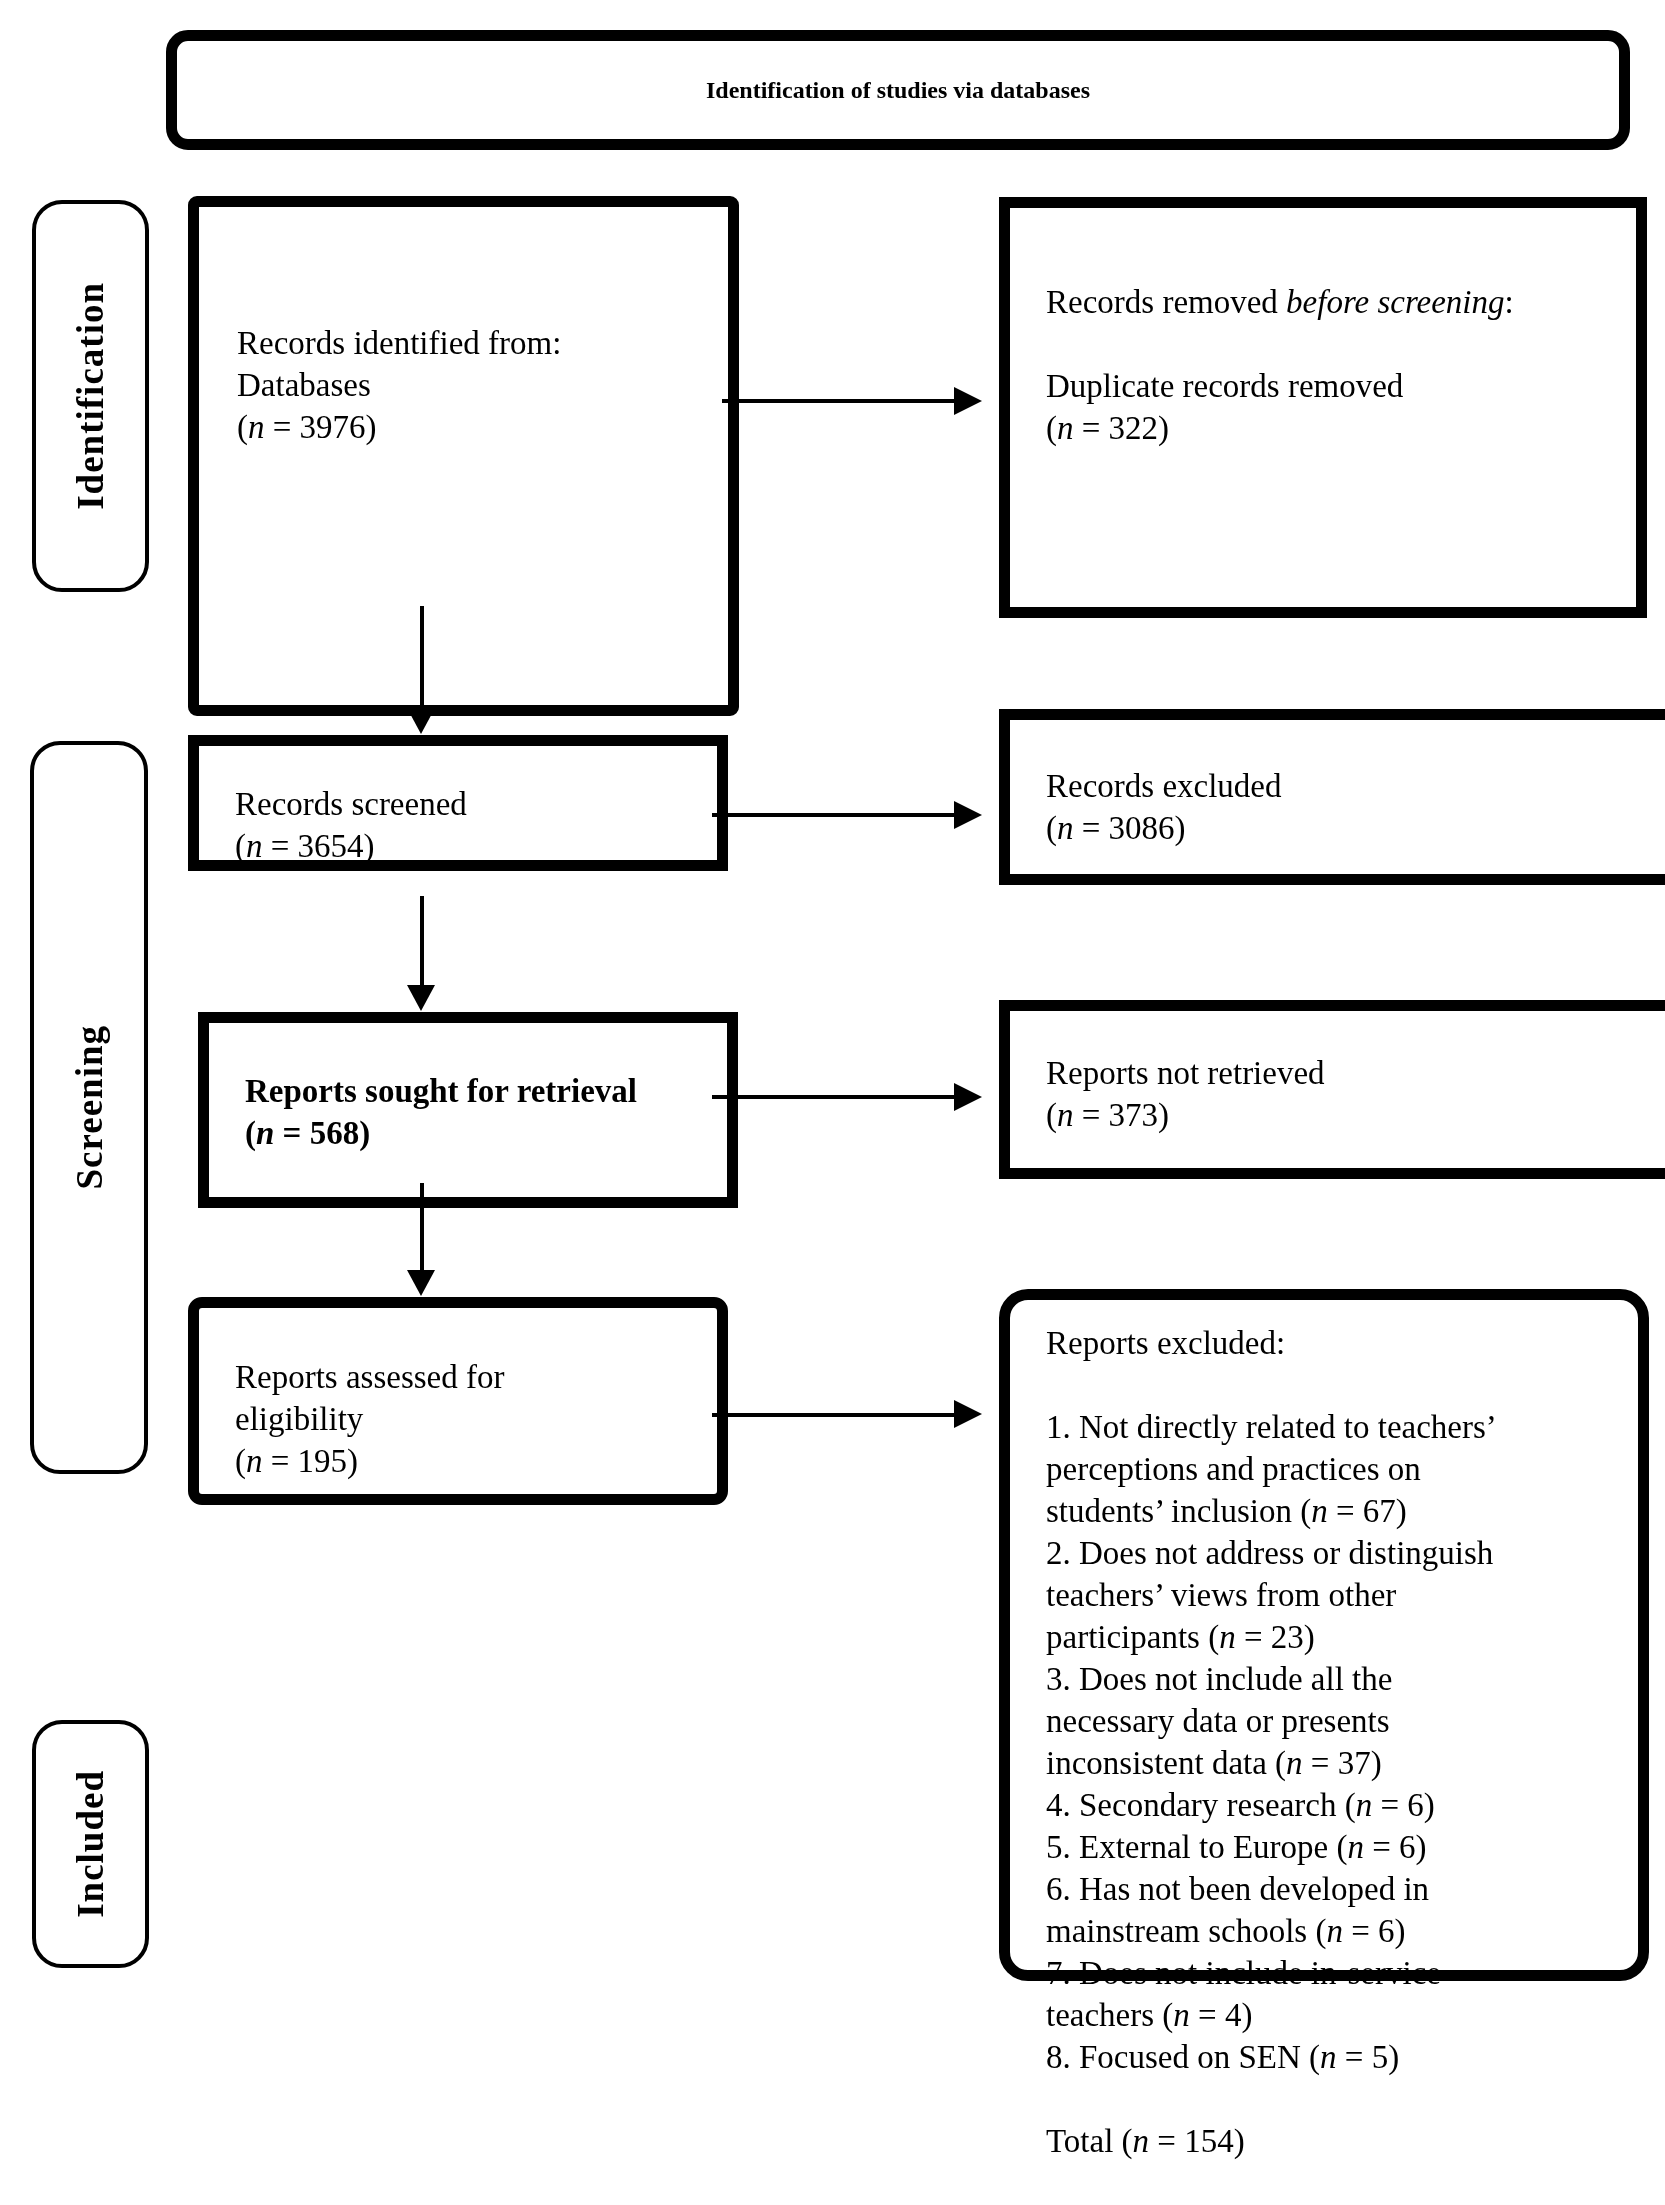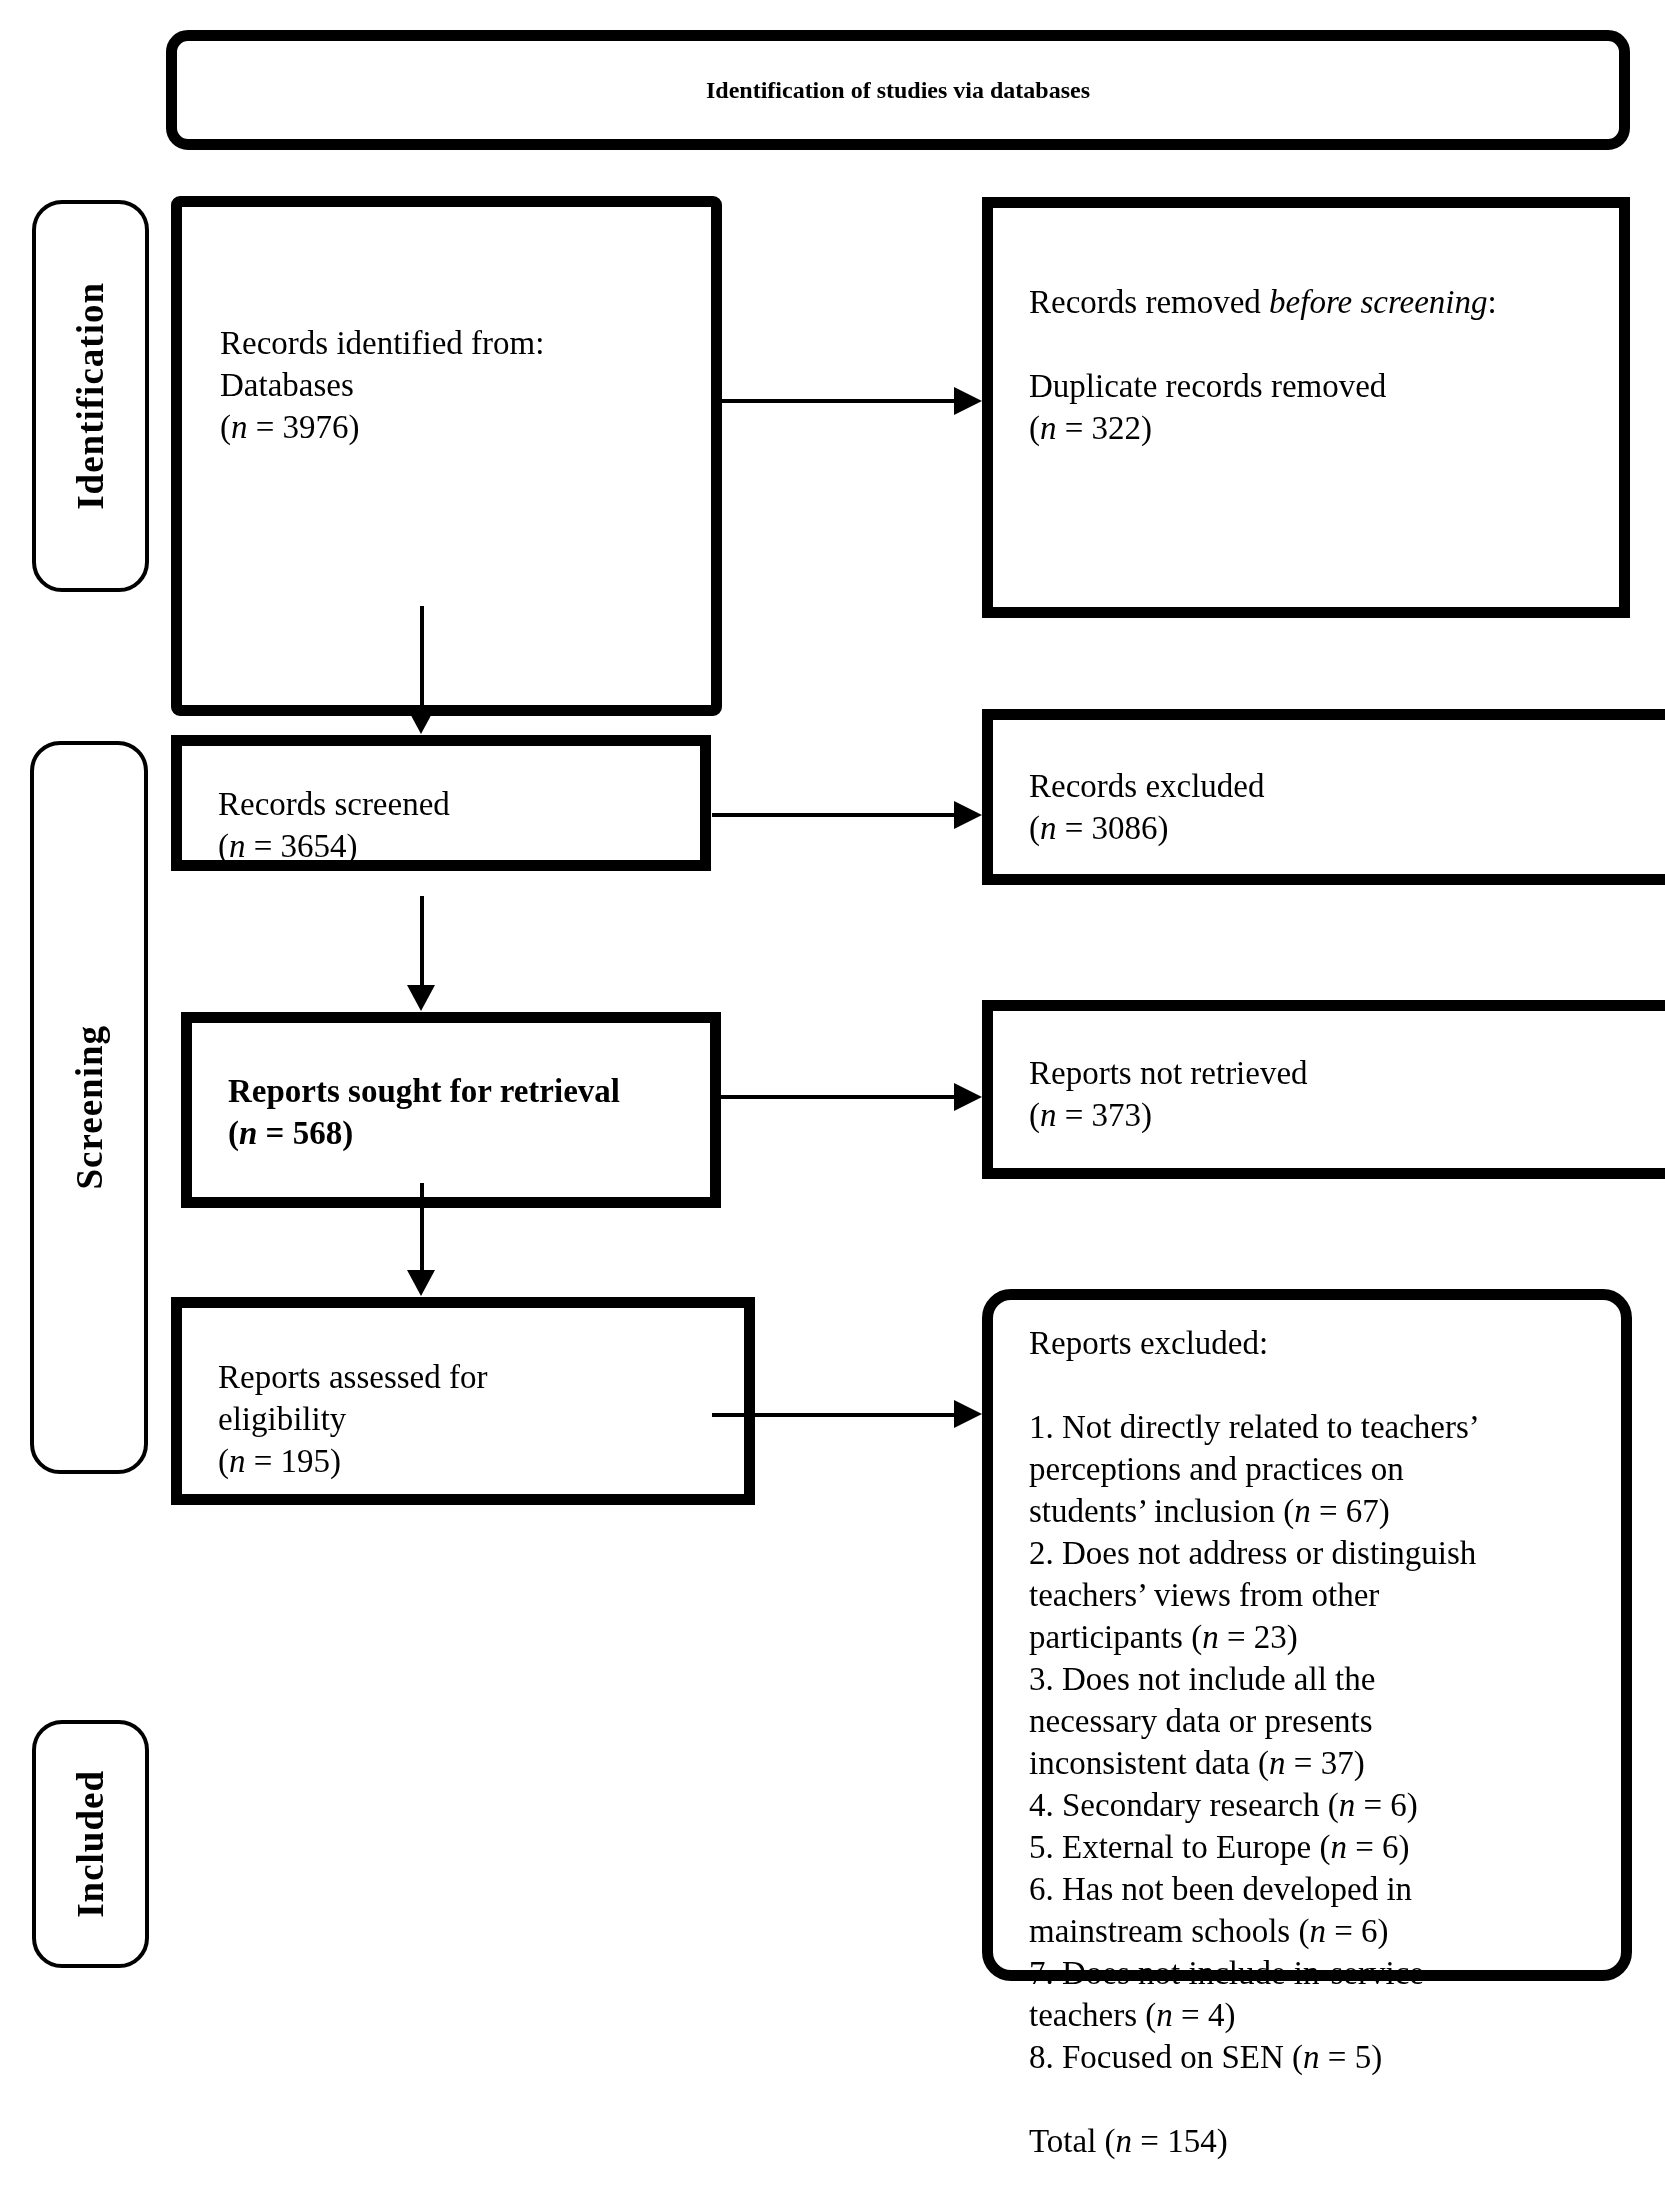--- a/index.html
+++ b/index.html
@@ -51,28 +51,29 @@
   #label-screening      { left: 30px;  top: 741px; width: 118px; height: 733px; }
   #label-included       { left: 32px;  top: 1720px; width: 117px; height: 248px; }
 
   .fbox {
     position: absolute;
     border: 11px solid #000;
     box-sizing: border-box;
     background: #fff;
     font-size: 33px;
     line-height: 42px;
+    margin-left: 17px;
   }
   #box-records-identified   { left: 171px;  top: 196px;  width: 551px; height: 520px;  padding: 115px 15.6px 0 38px; border-radius: 9px; }
   #box-records-removed      { left: 982px; top: 197px;  width: 648px; height: 421px;  padding: 73px 15.6px 0 36px; }
   #box-records-screened     { left: 171px;  top: 735px; width: 540px; height: 136px;  padding: 37px 15.6px 0 36px; }
   #box-records-excluded     { left: 982px; top: 709px; width: 778px; height: 176px;  padding: 45px 15.6px 0 36px; }
   #box-reports-sought       { left: 181px;  top: 1012px; width: 540px; height: 196px;  padding: 47px 15.6px 0 36px; font-weight: bold; }
   #box-reports-not-retrieved{ left: 982px; top: 1000px; width: 740px; height: 179px;  padding: 41px 15.6px 0 36px; }
-  #box-reports-assessed     { left: 171px;  top: 1297px; width: 584px; height: 208px;  padding: 48px 15.6px 0 36px; }
+  #box-reports-assessed     { left: 171px;  top: 1297px; width: 540px; height: 208px;  padding: 48px 15.6px 0 36px; border-radius: 14px; }
   #box-reports-excluded     { left: 982px; top: 1289px; width: 650px; height: 692px; padding: 22px 15.6px 0 36px; border-radius: 29px; }
   #box-studies-included     { left: 171px;  top: 1718px; width: 551px; height: 248px;  padding: 52px 15.6px 0 38px; }
 
   .h-shaft { position: absolute; height: 4.2px; background: #000; }
   .v-shaft { position: absolute; width: 4.2px;  background: #000; }
   .head-right {
     position: absolute; width: 0; height: 0;
     border-left: 28px solid #000;
     border-top: 14.5px solid transparent;
     border-bottom: 14.5px solid transparent;

